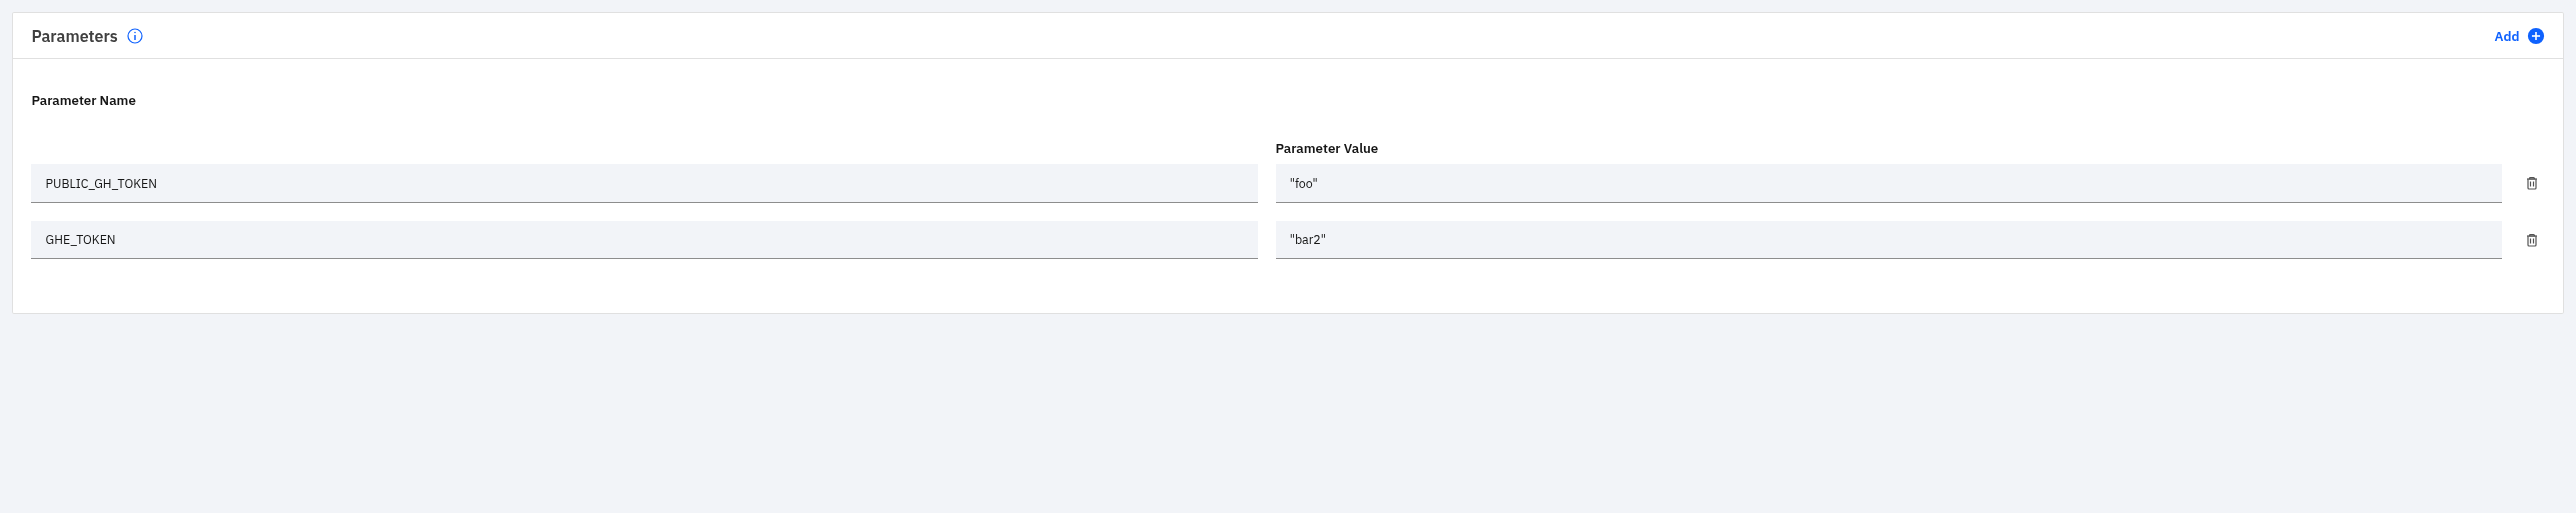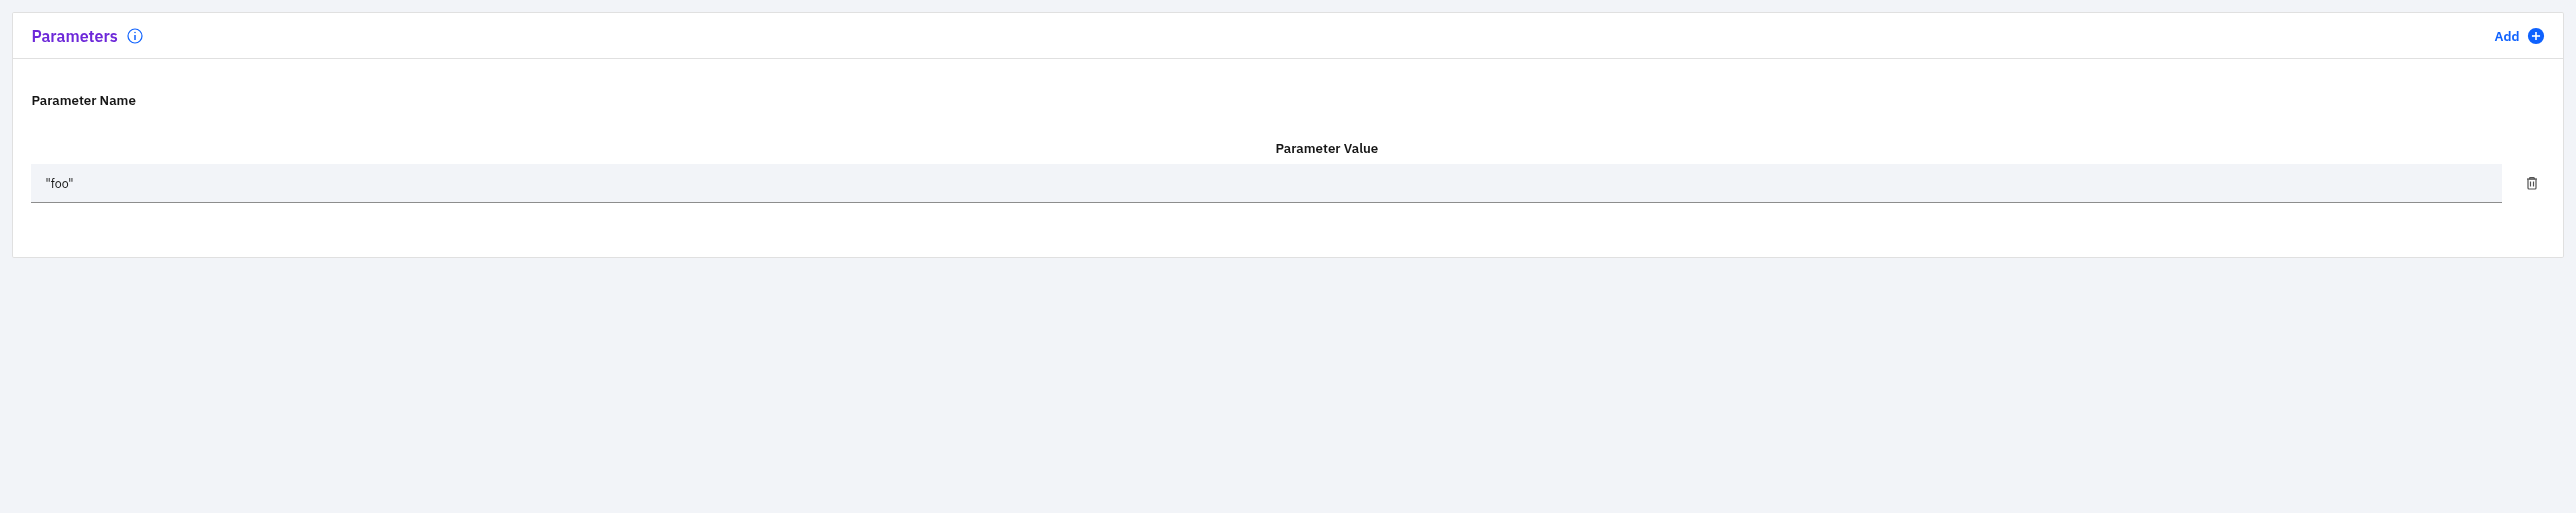--- a/index.html
+++ b/index.html
@@ -27,21 +27,21 @@
       border-bottom: 0.9px solid #e0e0e0;
     }
     .header-left {
       display: flex;
       align-items: center;
       gap: 9px;
     }
     .panel-title {
       font-size: 16px;
       font-weight: 600;
-      color: #6d28d9;
+      color: #404040;
     }
     .info-icon {
       width: 16px;
       height: 16px;
       display: inline-flex;
       align-items: center;
       justify-content: center;
       color: #0f62fe;
       cursor: pointer;
     }
@@ -149,27 +149,41 @@
   </div>
 
   <div class="panel-body">
     <div class="columns-header">
       <div class="col-label col-name-header">Parameter Name</div>
       <div class="col-label col-value-header">Parameter Value</div>
       <div class="col-actions-header"></div>
     </div>
 
     <div class="row">
+      <input class="input-field" value="PUBLIC_GH_TOKEN" style="">
       <input class="input-field" value="&quot;foo&quot;" style="">
       <div class="delete-btn">
         <svg viewBox="0 0 16 16" fill="none" stroke="currentColor" stroke-width="1.2">
           <path d="M3 4h10"></path>
           <path d="M6.5 2.5h3a1 1 0 0 1 1 1V4h-5v-.5a1 1 0 0 1 1-1z"></path>
           <path d="M4 4v9a1 1 0 0 0 1 1h6a1 1 0 0 0 1-1V4"></path>
           <line x1="6.5" y1="6.5" x2="6.5" y2="11.5"></line>
           <line x1="9.5" y1="6.5" x2="9.5" y2="11.5"></line>
         </svg>
       </div>
     </div>
 
+    <div class="row">
+      <input class="input-field" value="GHE_TOKEN" style="">
+      <input class="input-field" value="&quot;bar2&quot;" style="">
+      <div class="delete-btn">
+        <svg viewBox="0 0 16 16" fill="none" stroke="currentColor" stroke-width="1.2">
+          <path d="M3 4h10"></path>
+          <path d="M6.5 2.5h3a1 1 0 0 1 1 1V4h-5v-.5a1 1 0 0 1 1-1z"></path>
+          <path d="M4 4v9a1 1 0 0 0 1 1h6a1 1 0 0 0 1-1V4"></path>
+          <line x1="6.5" y1="6.5" x2="6.5" y2="11.5"></line>
+          <line x1="9.5" y1="6.5" x2="9.5" y2="11.5"></line>
+        </svg>
+      </div>
+    </div>
   </div>
 </div>
 
 
 </body></html>

